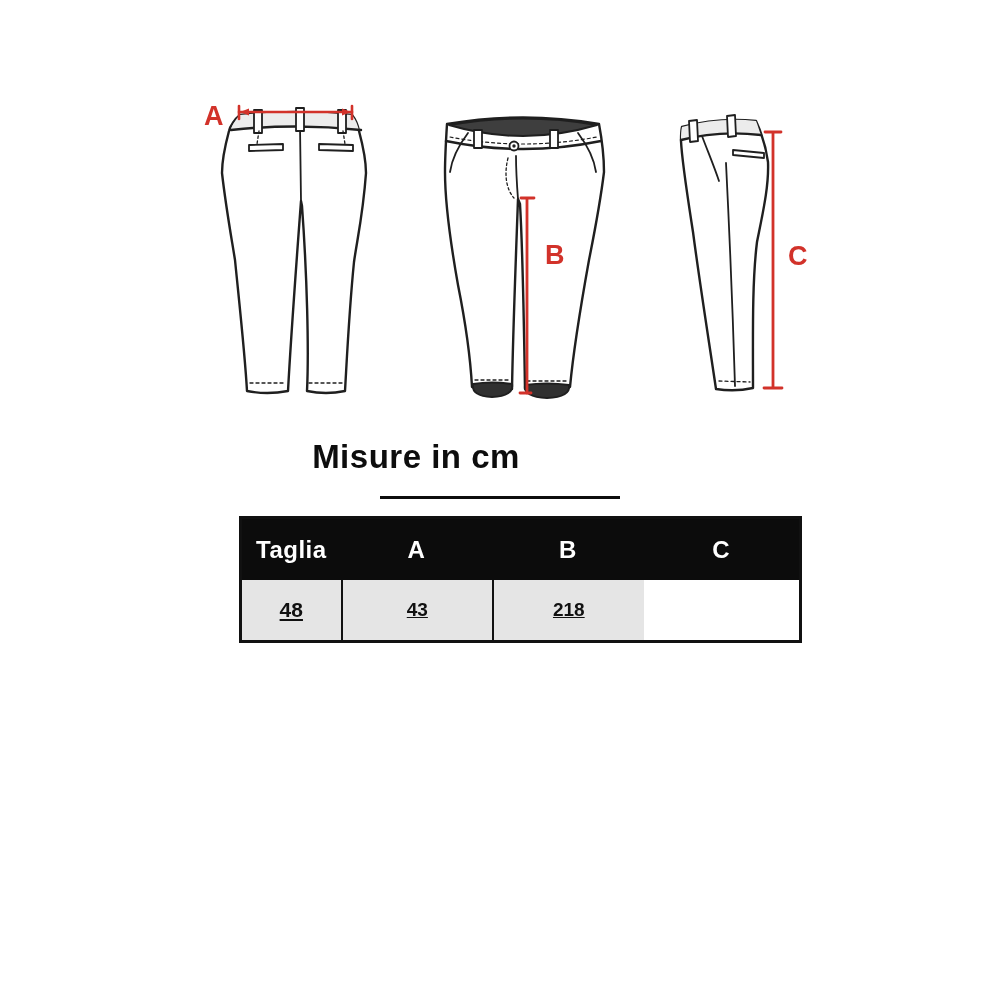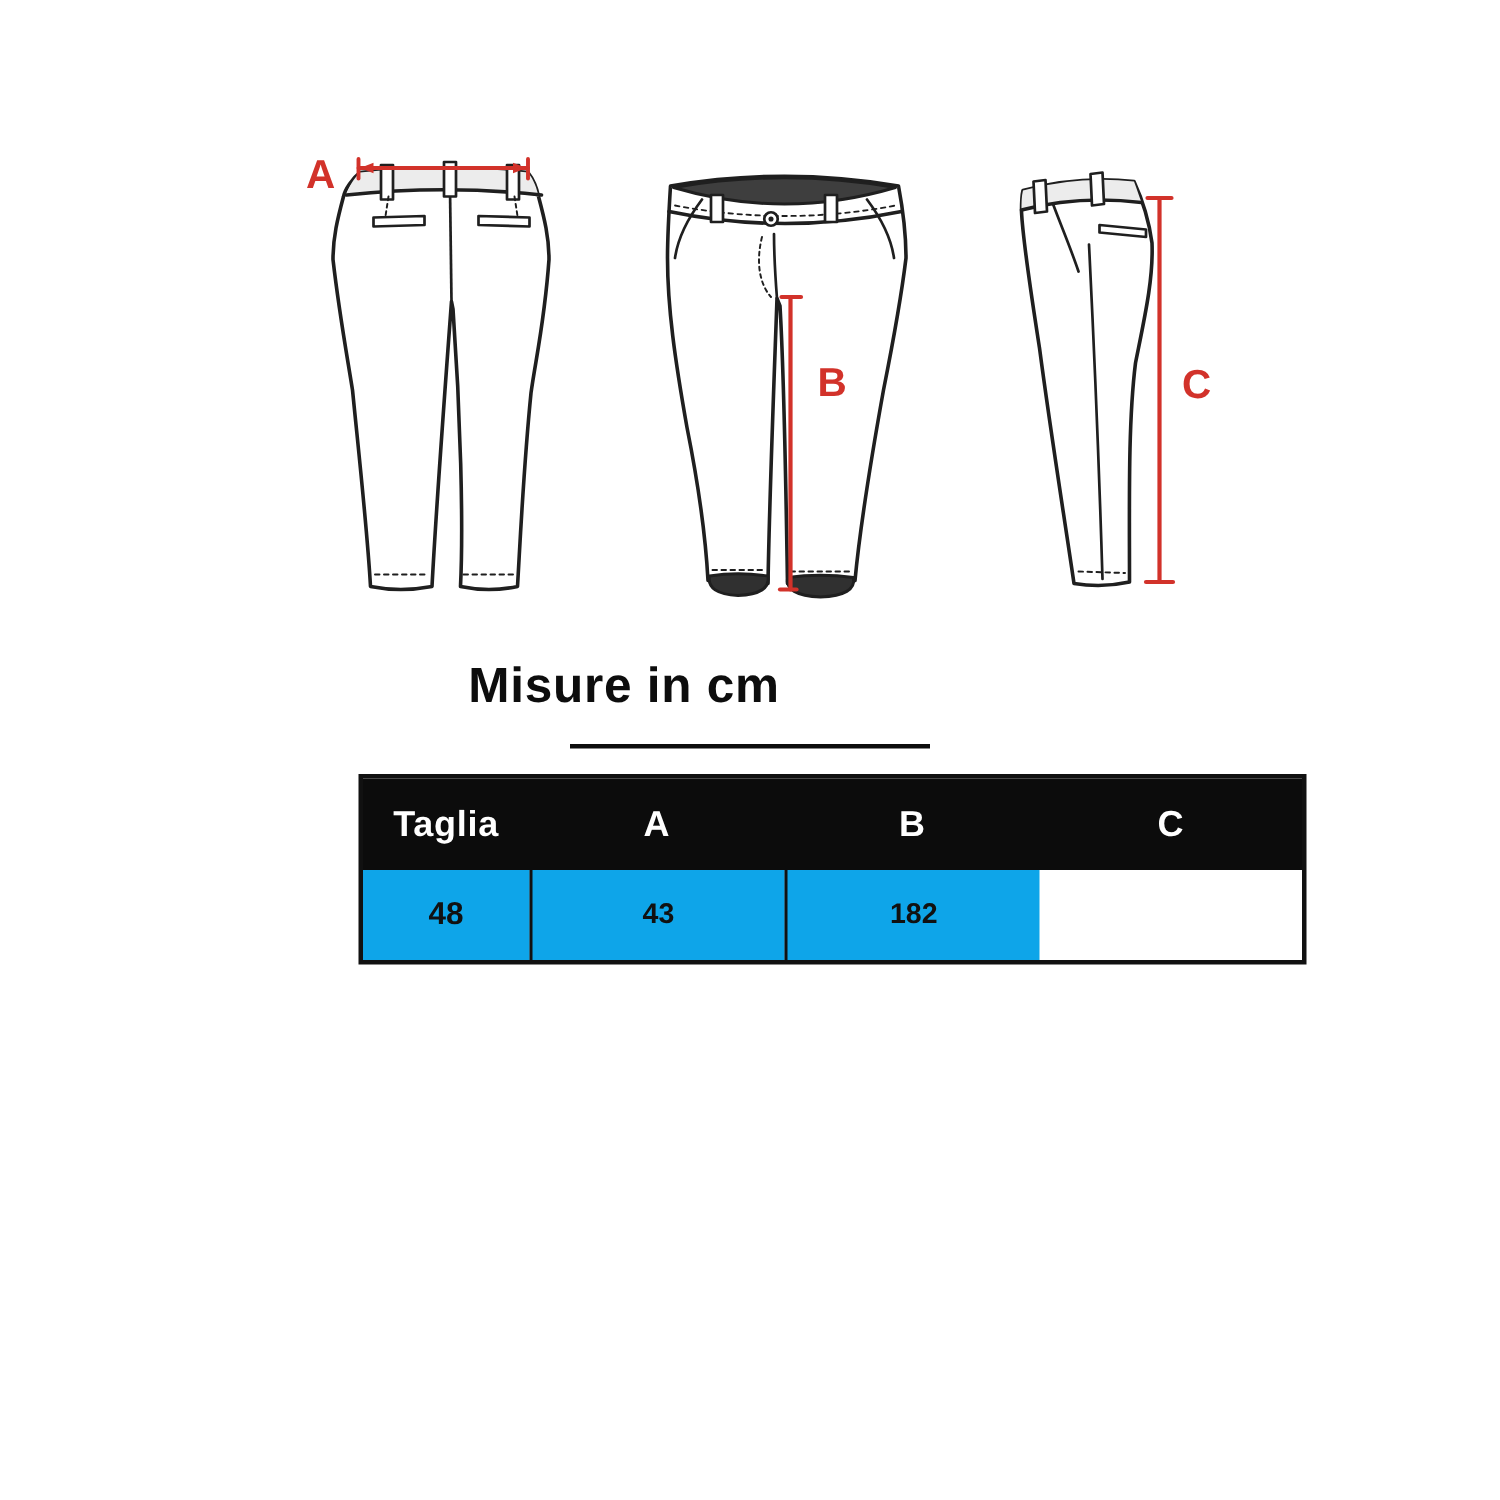--- a/index.html
+++ b/index.html
@@ -35,40 +35,41 @@
   }
   .title-underline {
     position: absolute;
     left: 380px; top: 496px;
     width: 240px; height: 3px;
     background: #0d0d0d;
   }
   .size-table {
     position: absolute;
     left: 239px; top: 516px;
-    width: 632px;
+    width: 563px;
     border: 3px solid #111111;
     background: #ffffff;
   }
   .t-row {
     display: grid;
     grid-template-columns: 17.7% 27.2% 27.2% 27.9%;
   }
   .t-head { background: #0c0c0c; }
   .t-head .t-cell {
     color: #ffffff;
     height: 61px;
     font-size: 24px;
     letter-spacing: 0.5px;
   }
   .t-body .t-cell {
     color: #111111;
     height: 60px;
     font-size: 19px;
-    background: #0ea5e9;
+    background: #e5e5e5;
+    text-decoration: underline;
   }
   .t-body .t-cell + .t-cell { border-left: 2.5px solid #111111; text-align: center; }
   .t-cell {
     display: flex;
     align-items: center;
     justify-content: center;
     font-weight: bold;
   }
   .t-body .t-cell.first { font-size: 21px; }
 </style>
@@ -187,17 +188,17 @@
   <div class="size-table">
     <div class="t-row t-head">
       <div class="t-cell">Taglia</div>
       <div class="t-cell">A</div>
       <div class="t-cell">B</div>
       <div class="t-cell">C</div>
     </div>
     <div class="t-row t-body">
       <div class="t-cell first">48</div>
       <div class="t-cell">43</div>
-      <div class="t-cell">182</div>
+      <div class="t-cell">218</div>
     </div>
   </div>
 
 </div>
 
 </body></html>

